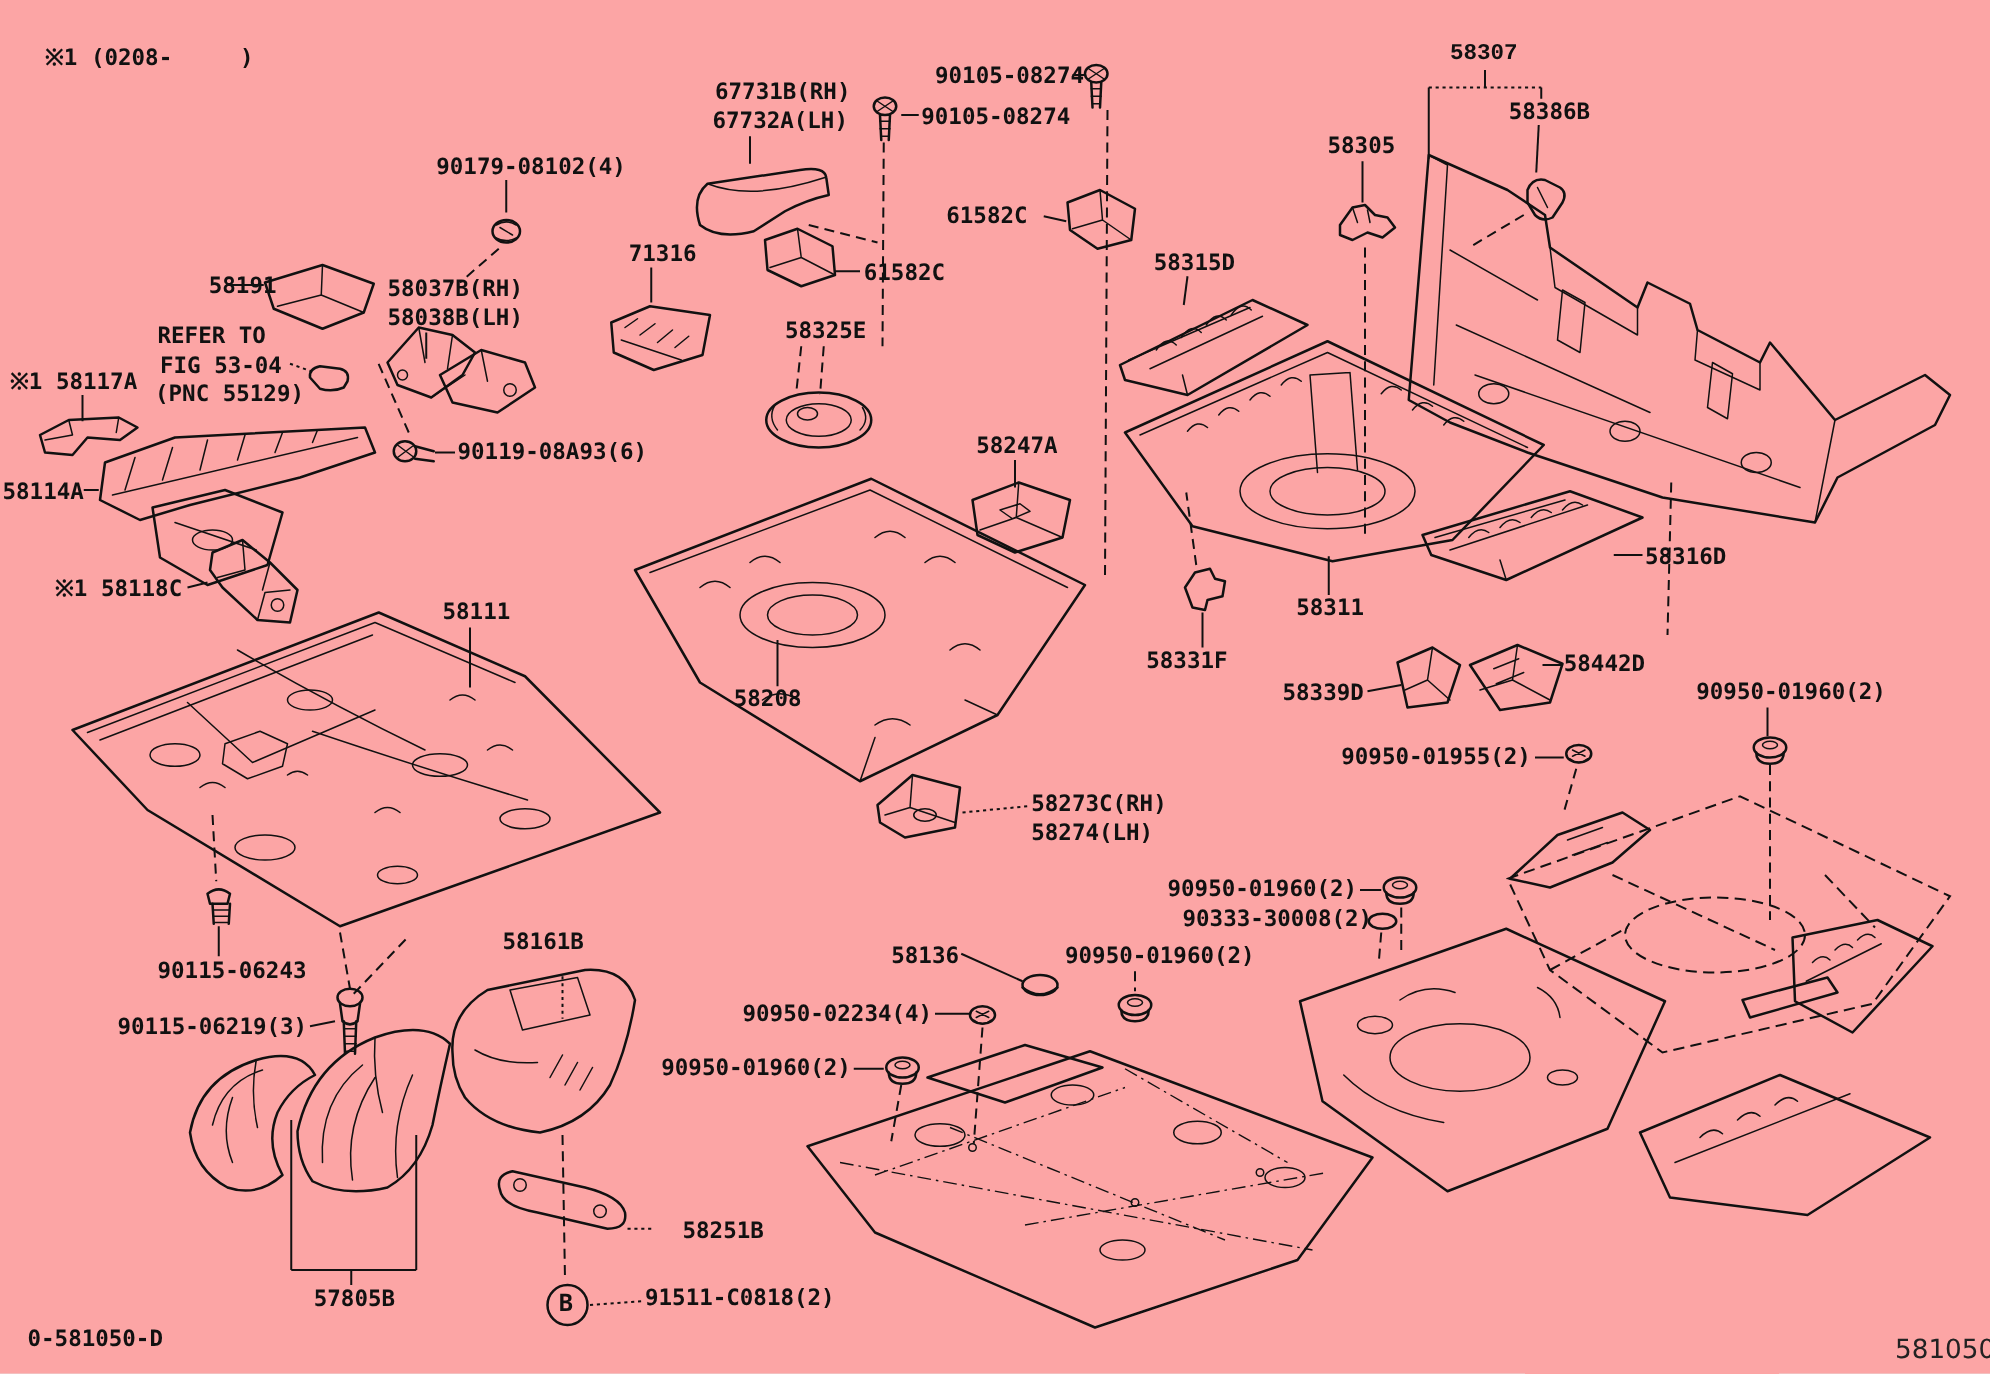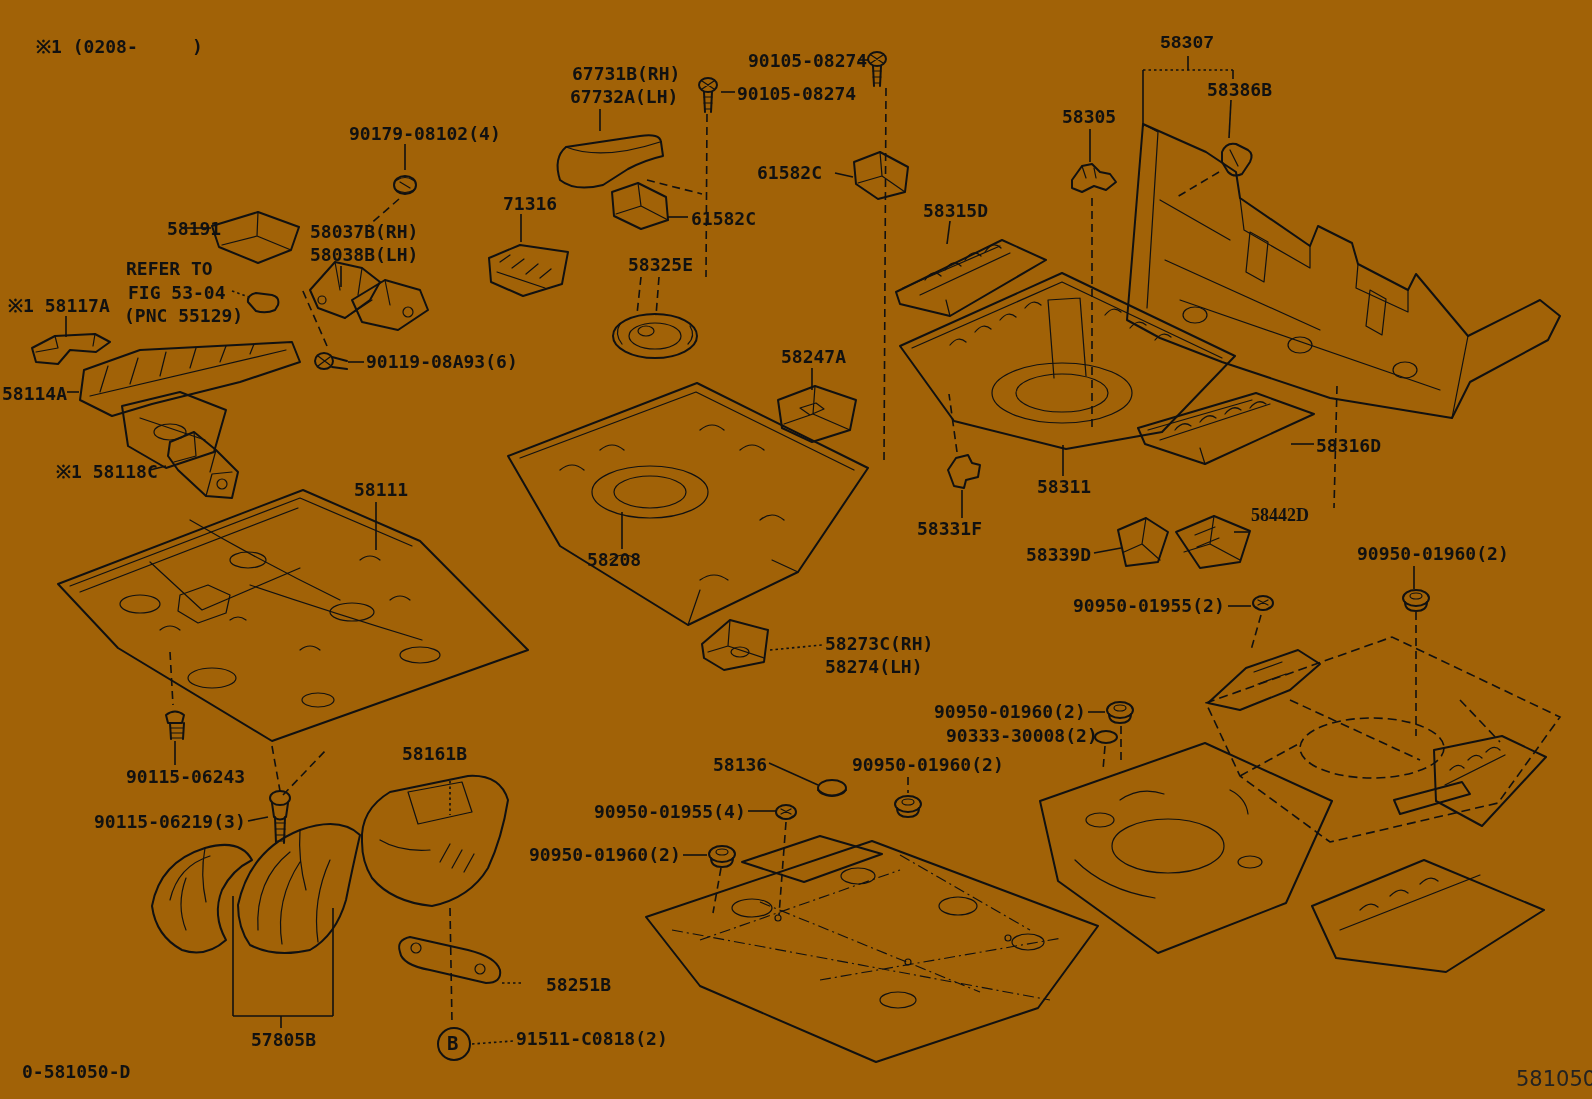--- a/index.html
+++ b/index.html
@@ -1,16 +1,16 @@
 <!DOCTYPE html>
 <html><head>
 <meta charset="utf-8">
 <style>
   html,body{margin:0;padding:0;background:#e8e8e8;}
-  #stage{position:relative;width:1592px;height:1099px;background:#a16207;overflow:hidden;
+  #stage{position:relative;width:1592px;height:1099px;background:#fca5a5;overflow:hidden;
          font-family:"DejaVu Sans Mono", monospace;}
   #artwork{position:absolute;left:0;top:0;}
   #labels{position:absolute;left:0;top:0;width:100%;height:100%;pointer-events:none;}
   .lbl{position:absolute;white-space:pre;font-weight:700;font-size:18px;line-height:19px;color:#111;}
   .lbl.light{font-family:"DejaVu Sans", sans-serif;font-weight:400;font-size:21px;color:#222;}
   .lbl.bchar{font-size:19px;}
   
   .s{fill:none;stroke:#111;stroke-width:2;stroke-linejoin:round;stroke-linecap:round;}
   .i{fill:none;stroke:#111;stroke-width:1.2;stroke-linejoin:round;stroke-linecap:round;}
   .sd{fill:none;stroke:#111;stroke-width:1.6;stroke-dasharray:9 5;}
@@ -364,38 +364,38 @@
       <div class="lbl" style="left: 310px; top: 245px;">58038B(LH)</div>
       <div class="lbl" style="left: 126px; top: 259px;">REFER TO</div>
       <div class="lbl" style="left: 128px; top: 283px;">FIG 53-04</div>
       <div class="lbl" style="left: 124px; top: 306px;">(PNC 55129)</div>
       <div class="lbl" style="left: 628px; top: 255px;">58325E</div>
       <div class="lbl" style="left: 8px; top: 296px;">※1 58117A</div>
       <div class="lbl" style="left: 781px; top: 347px;">58247A</div>
       <div class="lbl" style="left: 366px; top: 352px;">90119-08A93(6)</div>
       <div class="lbl" style="left: 2px; top: 384px;">58114A</div>
       <div class="lbl" style="left: 1316px; top: 436px;">58316D</div>
-      <div class="lbl" style="left: 56px; top: 462px;">※1 58118C</div>
+      <div class="lbl" style="left: 44px; top: 462px;">※1 58118C</div>
       <div class="lbl" style="left: 354px; top: 480px;">58111</div>
       <div class="lbl" style="left: 1037px; top: 477px;">58311</div>
       <div class="lbl" style="left: 917px; top: 519px;">58331F</div>
       <div class="lbl" style="left: 1026px; top: 545px;">58339D</div>
-      <div class="lbl" style="left: 1251px; top: 506px; font-family: Liberation Serif, serif;">58442D</div>
+      <div class="lbl" style="left: 1251px; top: 522px;">58442D</div>
       <div class="lbl" style="left: 1357px; top: 544px;">90950-01960(2)</div>
       <div class="lbl" style="left: 587px; top: 550px;">58208</div>
       <div class="lbl" style="left: 1073px; top: 596px;">90950-01955(2)</div>
       <div class="lbl" style="left: 825px; top: 634px;">58273C(RH)</div>
       <div class="lbl" style="left: 825px; top: 657px;">58274(LH)</div>
       <div class="lbl" style="left: 934px; top: 702px;">90950-01960(2)</div>
       <div class="lbl" style="left: 946px; top: 726px;">90333-30008(2)</div>
       <div class="lbl" style="left: 713px; top: 755px;">58136</div>
       <div class="lbl" style="left: 852px; top: 755px;">90950-01960(2)</div>
       <div class="lbl" style="left: 126px; top: 767px;">90115-06243</div>
       <div class="lbl" style="left: 402px; top: 744px;">58161B</div>
-      <div class="lbl" style="left: 594px; top: 802px;">90950-01955(4)</div>
+      <div class="lbl" style="left: 594px; top: 802px;">90950-02234(4)</div>
       <div class="lbl" style="left: 94px; top: 812px;">90115-06219(3)</div>
       <div class="lbl" style="left: 529px; top: 845px;">90950-01960(2)</div>
       <div class="lbl" style="left: 546px; top: 975px;">58251B</div>
       <div class="lbl" style="left: 251px; top: 1030px;">57805B</div>
       <div class="lbl" style="left: 516px; top: 1029px;">91511-C0818(2)</div>
       <div class="lbl bchar" style="left: 447px; top: 1034px;">B</div>
       <div class="lbl" style="left: 22px; top: 1062px;">0-581050-D</div>
       <div class="lbl light" style="left: 1516px; top: 1070px;">581050</div>
     </div>
 </div>

